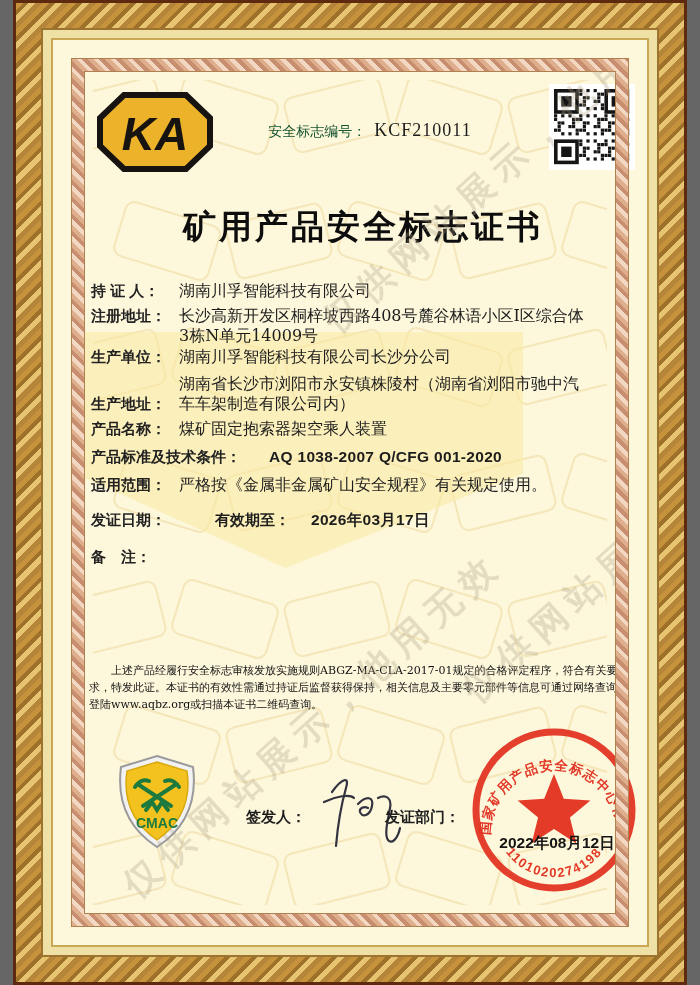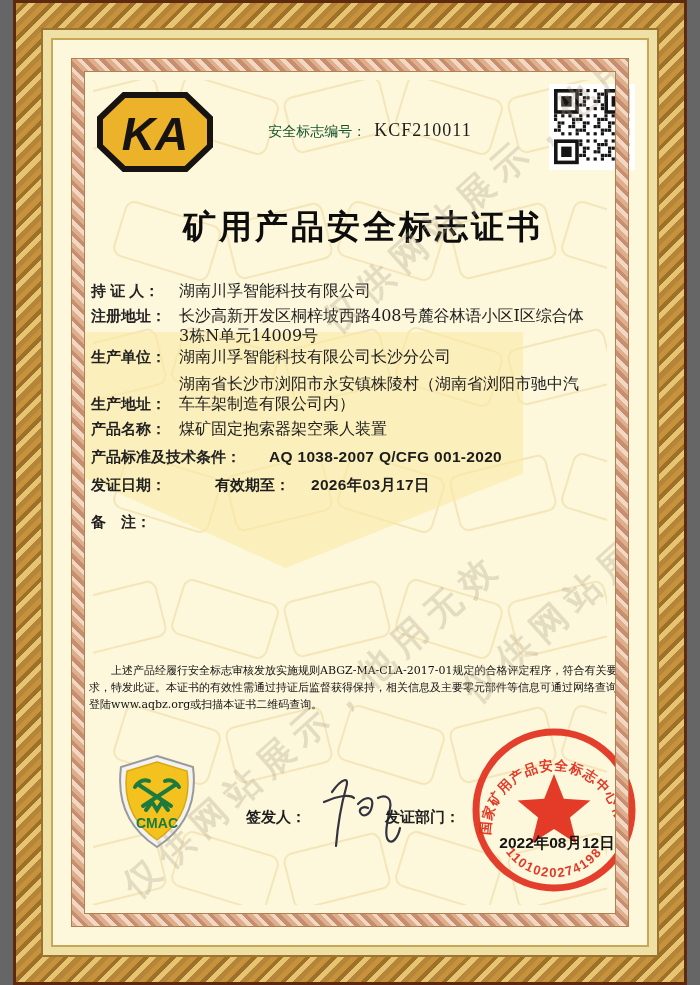--- a/index.html
+++ b/index.html
@@ -275,20 +275,24 @@
         <span class="value">湖南省长沙市浏阳市永安镇株陵村（湖南省浏阳市驰中汽车车架制造有限公司内）</span>
       </div>
       <div class="row mb7">
         <span class="label">产品名称：</span>
         <span class="value">煤矿固定抱索器架空乘人装置</span>
       </div>
       <div class="row mb7">
         <span class="label wide">产品标准及技术条件：</span>
         <span class="value bold">AQ 1038-2007 Q/CFG 001-2020</span>
       </div>
+      <div class="row mb14">
+        <span class="label">适用范围：</span>
+        <span class="value">严格按《金属非金属矿山安全规程》有关规定使用。</span>
+      </div>
       <div class="row dates mb16">
         <span class="label">发证日期：</span>
         <span class="label2">有效期至：</span>
         <span class="value bold">2026年03月17日</span>
       </div>
       <div class="row">
         <span class="label">备　注：</span>
         <span class="value"></span>
       </div>
     </div>

